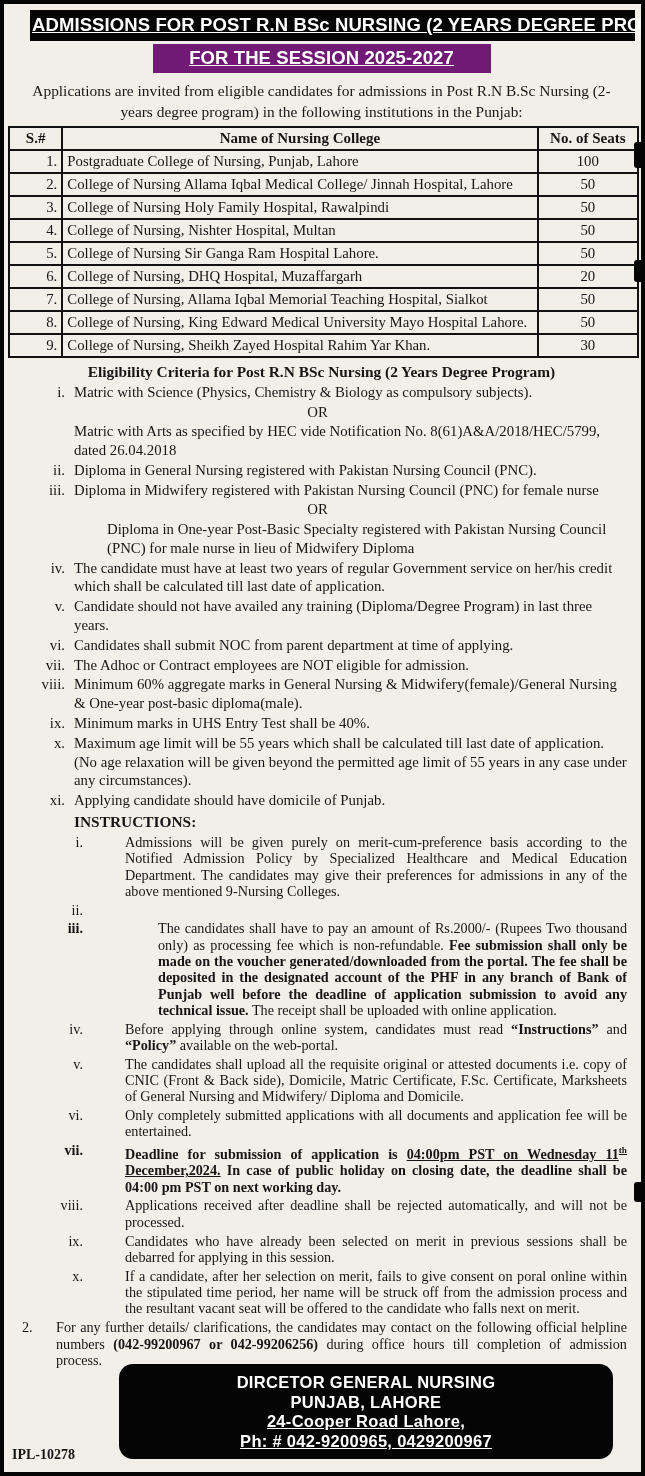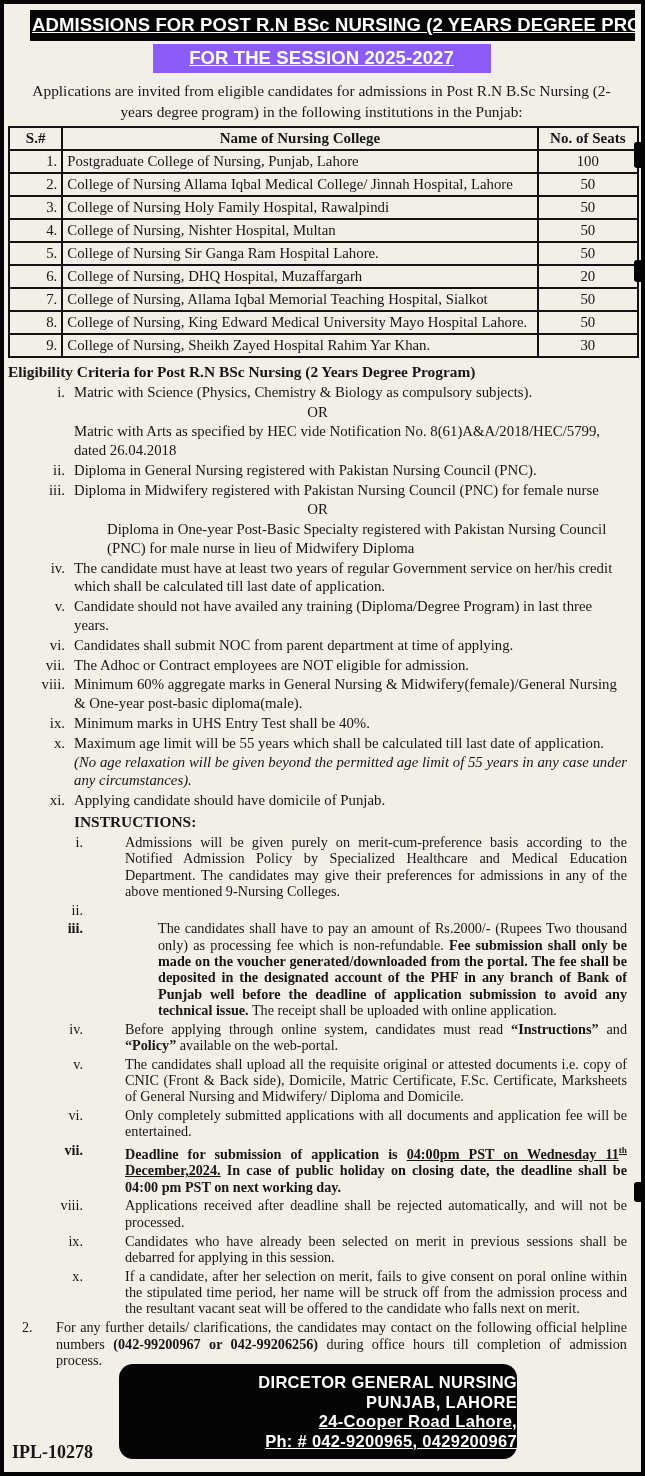--- a/index.html
+++ b/index.html
@@ -2,57 +2,57 @@
 <html><head>
 <meta charset="utf-8">
 <style>
   html,body { margin:0; padding:0; background:#9a9a9a; }
   .page {
     position:relative; width:645px; height:1476px; box-sizing:border-box;
     background:#f2efe8; border:4px solid #050505; padding:6px 6px 0 4px;
     font-family:"Liberation Serif", serif; color:#161616; overflow:hidden;
   }
   .bar1 { margin-left:22px; background:#050505; text-align:center; padding:4px 2px 5px 2px; }
-  .bar2 { width:334px; margin:3px auto 0 auto; background:#8b5cf6; text-align:center; padding:3px 2px 4px 2px; }
+  .bar2 { width:334px; margin:3px auto 0 auto; background:#701a75; text-align:center; padding:3px 2px 4px 2px; }
   .bar1 span, .bar2 span {
     color:#ffffff; font-family:"Liberation Sans", sans-serif; font-weight:bold;
     font-size:18.5px; text-decoration:underline; letter-spacing:0.1px; white-space:nowrap;
   }
   .intro { text-align:center; font-size:15.4px; line-height:21px; margin:7px 14px 4px 14px; }
   table.colleges { border-collapse:collapse; width:631px; font-size:14.8px; margin:2px 0 0 0; }
   table.colleges th, table.colleges td { border:2px solid #121212; padding:0 4px; height:21px; }
   table.colleges th { text-align:center; font-size:15px; }
   td.sn { text-align:right; padding-right:10px; width:44px; }
   td.name { width:476px; padding-left:7px; }
   td.seats { text-align:center; width:92px; }
-  .elig-head { font-weight:bold; font-size:15.4px; margin:5px 0 2px 0; }
+  .elig-head { text-align:center; font-weight:bold; font-size:15.4px; margin:5px 0 2px 0; }
   .list { margin-right:8px; }
   .row { display:flex; }
   .elig .row { font-size:14.8px; line-height:18.8px; margin-bottom:1px; }
   .num { flex:none; width:66px; text-align:right; padding-right:9px; box-sizing:border-box; }
   .txt { flex:1; }
   .or { text-align:center; font-size:14.8px; line-height:18.5px; margin:1px 0; }
   .instr-head { font-weight:bold; font-size:15.4px; margin:3px 0 3px 66px; }
   .instr .row { font-size:14.2px; line-height:16.3px; margin-bottom:2.5px; }
   .instr .num { width:88px; padding-right:13px; }
   .instr .txt { text-align:justify;margin-left:29px; }
   .gap-after { margin-bottom:9px;gap:33px; }
   .final { display:flex; font-size:14.2px; line-height:16.5px; margin:3px 8px 0 12px; }
   .final .fnum { flex:none; width:36px; padding-left:2px; box-sizing:border-box; }
   .final .txt { text-align:justify; }
   .footer-box {
-    position:absolute; left:115px; bottom:13px; width:398px; background:#050505;
-    border-radius:14px; text-align:right; padding:9px 0 8px 0;
+    position:absolute; left:115px; bottom:13px; width:494px; background:#050505;
+    border-radius:14px; text-align:center; padding:9px 0 8px 0;
   }
   .footer-box div {
     color:#ffffff; font-family:"Liberation Sans", sans-serif; font-weight:bold;
     font-size:16.5px; line-height:19.5px; letter-spacing:0.3px;
   }
   .fb-u { text-decoration:underline; }
-  .ipl { position:absolute; left:8px; bottom:9px; font-weight:bold; font-size:18px; }
+  .ipl { position:absolute; left:8px; bottom:9px; font-weight:bold; font-size:14px; }
   sup { font-size:0.65em; }
   .blob { position:absolute; right:0; width:7px; background:#050505; border-radius:3px 0 0 3px; }
 </style>
 </head>
 <body>
 
 <div class="page">
 
   <div class="bar1">
     <span>ADMISSIONS FOR POST R.N BSc NURSING (2 YEARS DEGREE PROGRAM)</span>
@@ -163,21 +163,21 @@
       <div class="row">
         <span class="num">viii.</span>
         <div class="txt"><span>Minimum 60% aggregate marks in General Nursing &amp; Midwifery(female)/General Nursing &amp; One-year post-basic diploma(male).</span></div>
       </div>
       <div class="row">
         <span class="num">ix.</span>
         <div class="txt"><span>Minimum marks in UHS Entry Test shall be 40%.</span></div>
       </div>
       <div class="row">
         <span class="num">x.</span>
-        <div class="txt"><span>Maximum age limit will be 55 years which shall be calculated till last date of application. </span><span style="font-style: italic;">(No age relaxation will be given beyond the permitted age limit of 55 years in any case under any circumstances).</span></div>
+        <div class="txt"><span>Maximum age limit will be 55 years which shall be calculated till last date of application. </span><span style="">(No age relaxation will be given beyond the permitted age limit of 55 years in any case under any circumstances).</span></div>
       </div>
       <div class="row">
         <span class="num">xi.</span>
         <div class="txt"><span>Applying candidate should have domicile of Punjab.</span></div>
       </div>
     </div>
 
   <div class="instr-head">INSTRUCTIONS:</div>
   <div id="instr-list" class="list instr">
       <div class="row">

